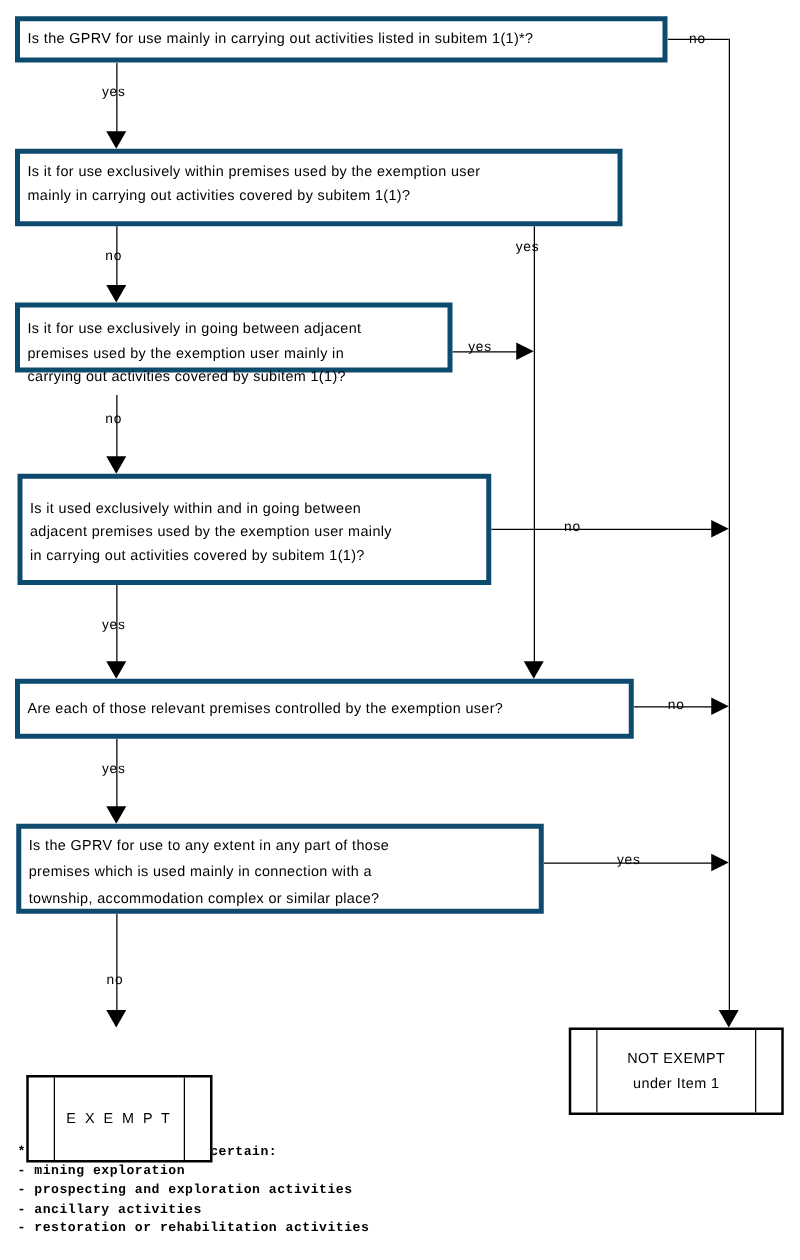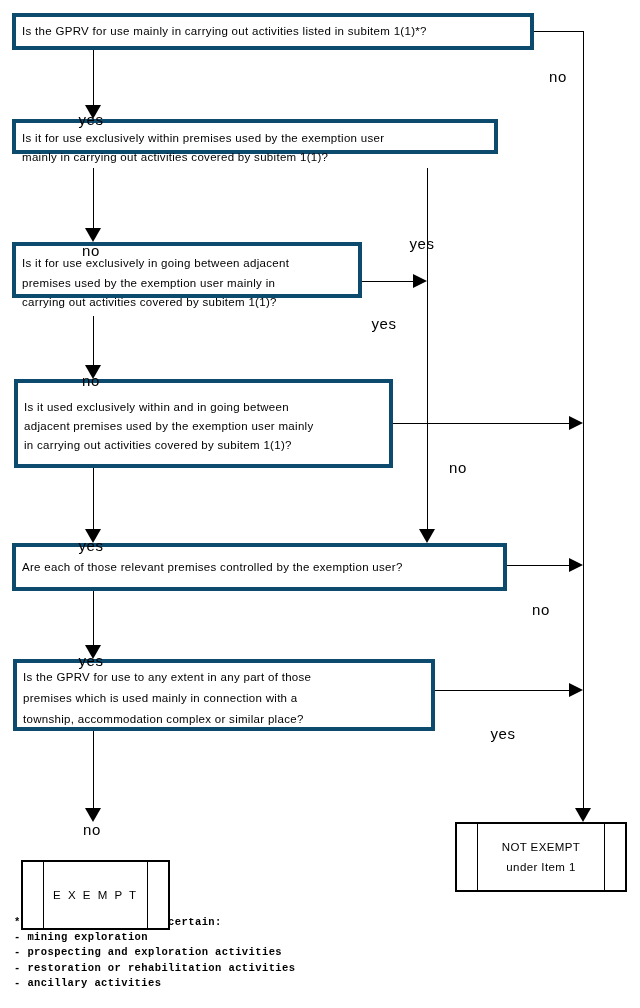--- a/index.html
+++ b/index.html
@@ -64,25 +64,24 @@
     position: absolute;
     width: 0; height: 0;
     border-top: 7px solid transparent;
     border-bottom: 7px solid transparent;
     border-left: 14px solid #000000;
     z-index: 2;
   }
   .lbl {
     position: absolute;
     transform: translate(-50%, -50%);
-    font-size: 15px;
+    font-size: 11px;
     letter-spacing: 0.6px;
     white-space: nowrap;
     z-index: 4;
-    margin-top: 45px;
   }
   .footnote {
     position: absolute;
     left: 14px;
     top: 915px;
     font-family: Liberation Mono, monospace;
     font-weight: bold;
     font-size: 10.5px;
     letter-spacing: 0.4px;
     line-height: 15.2px;
@@ -90,21 +89,21 @@
 </style>
 </head>
 <body>
 
 <div id="canvas">
 
   <div class="qbox center-v" style="left:12px; top:13px; width:522px; height:37px;">
     <span class="tline">Is the GPRV for use mainly in carrying out activities listed in subitem 1(1)*?</span>
   </div>
 
-  <div class="qbox" style="left:12px; top:119px; width:486px; height:35px; padding-top:6px;">
+  <div class="qbox" style="left:12px; top:119px; width:486px; height:62px; padding-top:6px;">
     <div class="tline">Is it for use exclusively within premises used by the exemption user</div>
     <div class="tline">mainly in carrying out activities covered by subitem 1(1)?</div>
   </div>
 
   <div class="qbox" style="left:12px; top:242px; width:350px; height:56px; padding-top:8px; line-height:19.5px;">
     <div class="tline">Is it for use exclusively in going between adjacent</div>
     <div class="tline">premises used by the exemption user mainly in</div>
     <div class="tline">carrying out activities covered by subitem 1(1)?</div>
   </div>
 
@@ -184,17 +183,17 @@
   <span class="lbl" style="left:91px;  top:500px;">yes</span>
   <span class="lbl" style="left:541px; top:564px;">no</span>
   <span class="lbl" style="left:91px;  top:615px;">yes</span>
   <span class="lbl" style="left:503px; top:688px;">yes</span>
   <span class="lbl" style="left:92px;  top:784px;">no</span>
 
   <div class="footnote">
     <div>*Subitem 1(1) includes certain:</div>
     <div>- mining exploration</div>
     <div>- prospecting and exploration activities</div>
+    <div>- ancillary activities</div>
     <div>- restoration or rehabilitation activities</div>
-    <div>- ancillary activities</div>
   </div>
 
 </div>
 
 </body></html>

